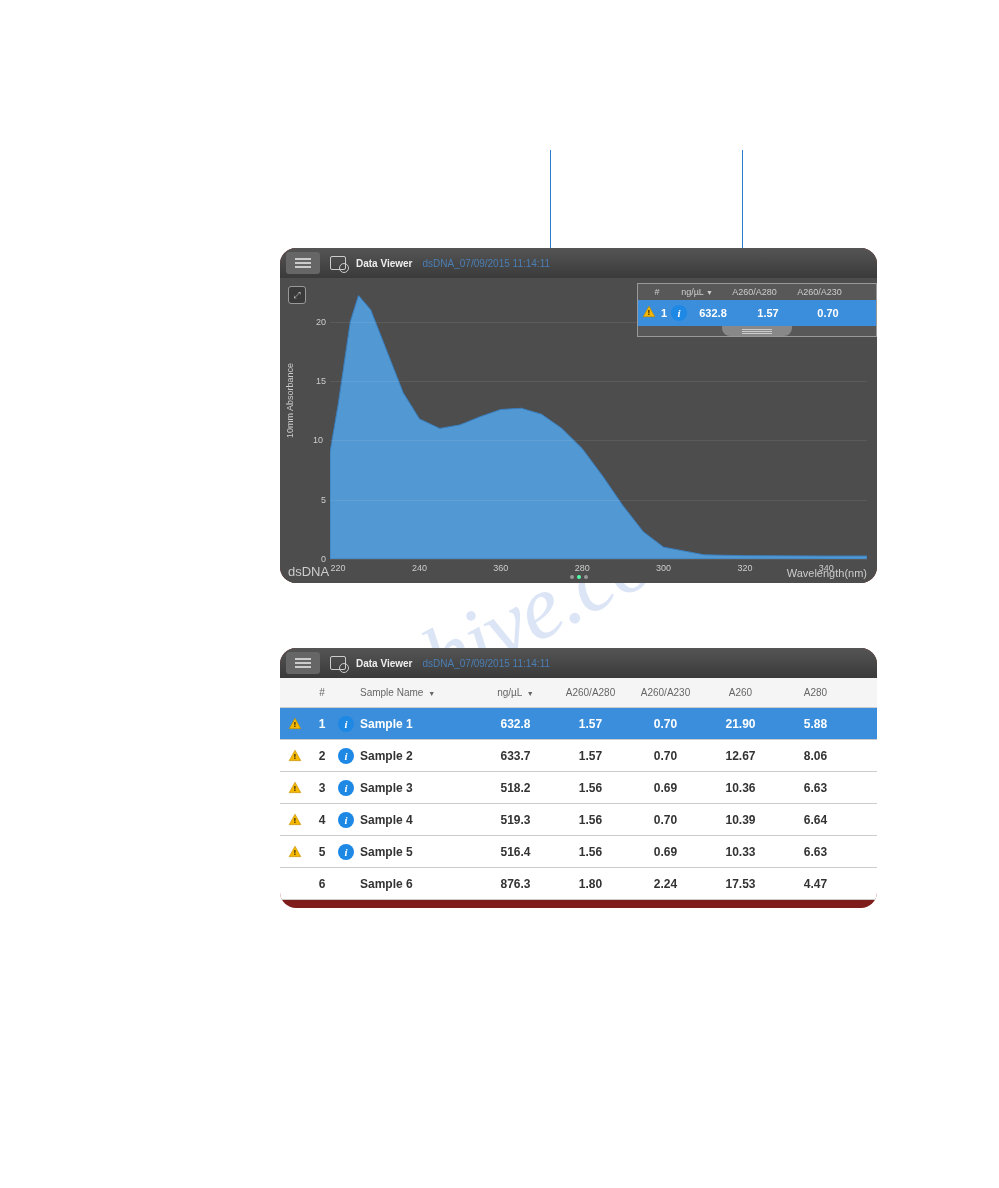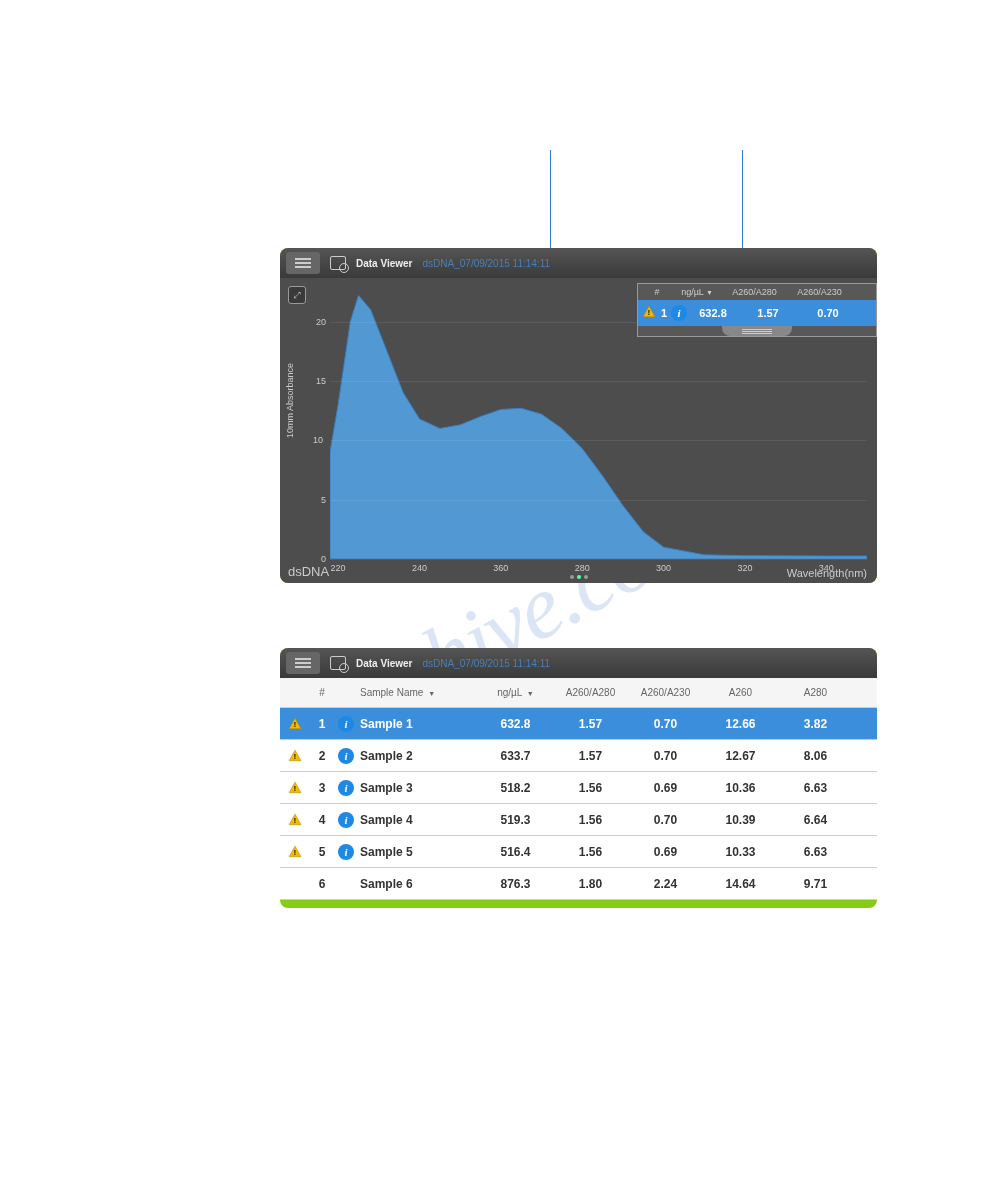--- a/index.html
+++ b/index.html
@@ -1,17 +1,17 @@
 <!DOCTYPE html>
 <html><head>
 <meta charset="utf-8">
 <style>
 * { box-sizing: border-box; margin: 0; padding: 0; }
 body { font-family: Arial, Helvetica, sans-serif; background: #fff; width: 999px; height: 1188px; position: relative; }
-.panel { position: absolute; left: 280px; width: 597px; background: #84cc16; border-radius: 8px; overflow: hidden; }
+.panel { position: absolute; left: 280px; width: 597px; background: #7f1d1d; border-radius: 16px; overflow: hidden; }
 .panel-chart { top: 248px; height: 335px; }
 .panel-table { top: 648px; height: 260px; }
 .toolbar { height: 30px; background: linear-gradient(#555,#3a3a3a); display: flex; align-items: center; padding: 0 6px; color: #ddd; font-size: 10px; gap: 10px; }
 .menu-btn { width: 34px; height: 22px; background: #666; border-radius: 3px; display: flex; align-items: center; justify-content: center; }
 .menu-btn span { display: block; width: 16px; height: 2px; background: #ccc; box-shadow: 0 -4px 0 #ccc, 0 4px 0 #ccc; }
 .dv-icon { width: 16px; height: 14px; border: 1px solid #ccc; border-radius: 2px; position: relative; }
 .dv-icon::after { content: ''; position: absolute; right: -4px; bottom: -4px; width: 8px; height: 8px; border: 1px solid #ccc; border-radius: 50%; }
 .toolbar .title { font-weight: bold; color: #eee; }
 .toolbar .filename { color: #4a7fb5; }
 .chart-body { position: relative; height: 305px; background: #4d4d4d; }
@@ -161,22 +161,22 @@
               </svg></span>
           </div>
           <div class="c-num">1</div>
           <div class="c-info">
             <span class="info-icon">i</span>
           </div>
           <div class="c-name">Sample 1</div>
           <div class="c-ng">632.8</div>
           <div class="c-r1">1.57</div>
           <div class="c-r2">0.70</div>
-          <div class="c-a260">12.66</div>
-          <div class="c-a280">3.82</div>
+          <div class="c-a260">21.90</div>
+          <div class="c-a280">5.88</div>
         </div>
         <div class="trow">
           <div class="c-warn">
             <span class="warn-icon"><svg viewBox="0 0 24 24">
                 <path fill="#f6b800" stroke="#c08800" d="M12 2 L22 20 L2 20 Z"></path>
                 <text x="12" y="17" text-anchor="middle" fill="#000" font-size="12" font-weight="bold">!</text>
               </svg></span>
           </div>
           <div class="c-num">2</div>
           <div class="c-info">
@@ -244,18 +244,18 @@
           <div class="c-a280">6.63</div>
         </div>
         <div class="trow">
           <div class="c-warn"></div>
           <div class="c-num">6</div>
           <div class="c-info"></div>
           <div class="c-name">Sample 6</div>
           <div class="c-ng">876.3</div>
           <div class="c-r1">1.80</div>
           <div class="c-r2">2.24</div>
-          <div class="c-a260">14.64</div>
-          <div class="c-a280">9.71</div>
+          <div class="c-a260">17.53</div>
+          <div class="c-a280">4.47</div>
         </div>
       </div>
   </div>
 </div>
 
 </body></html>

